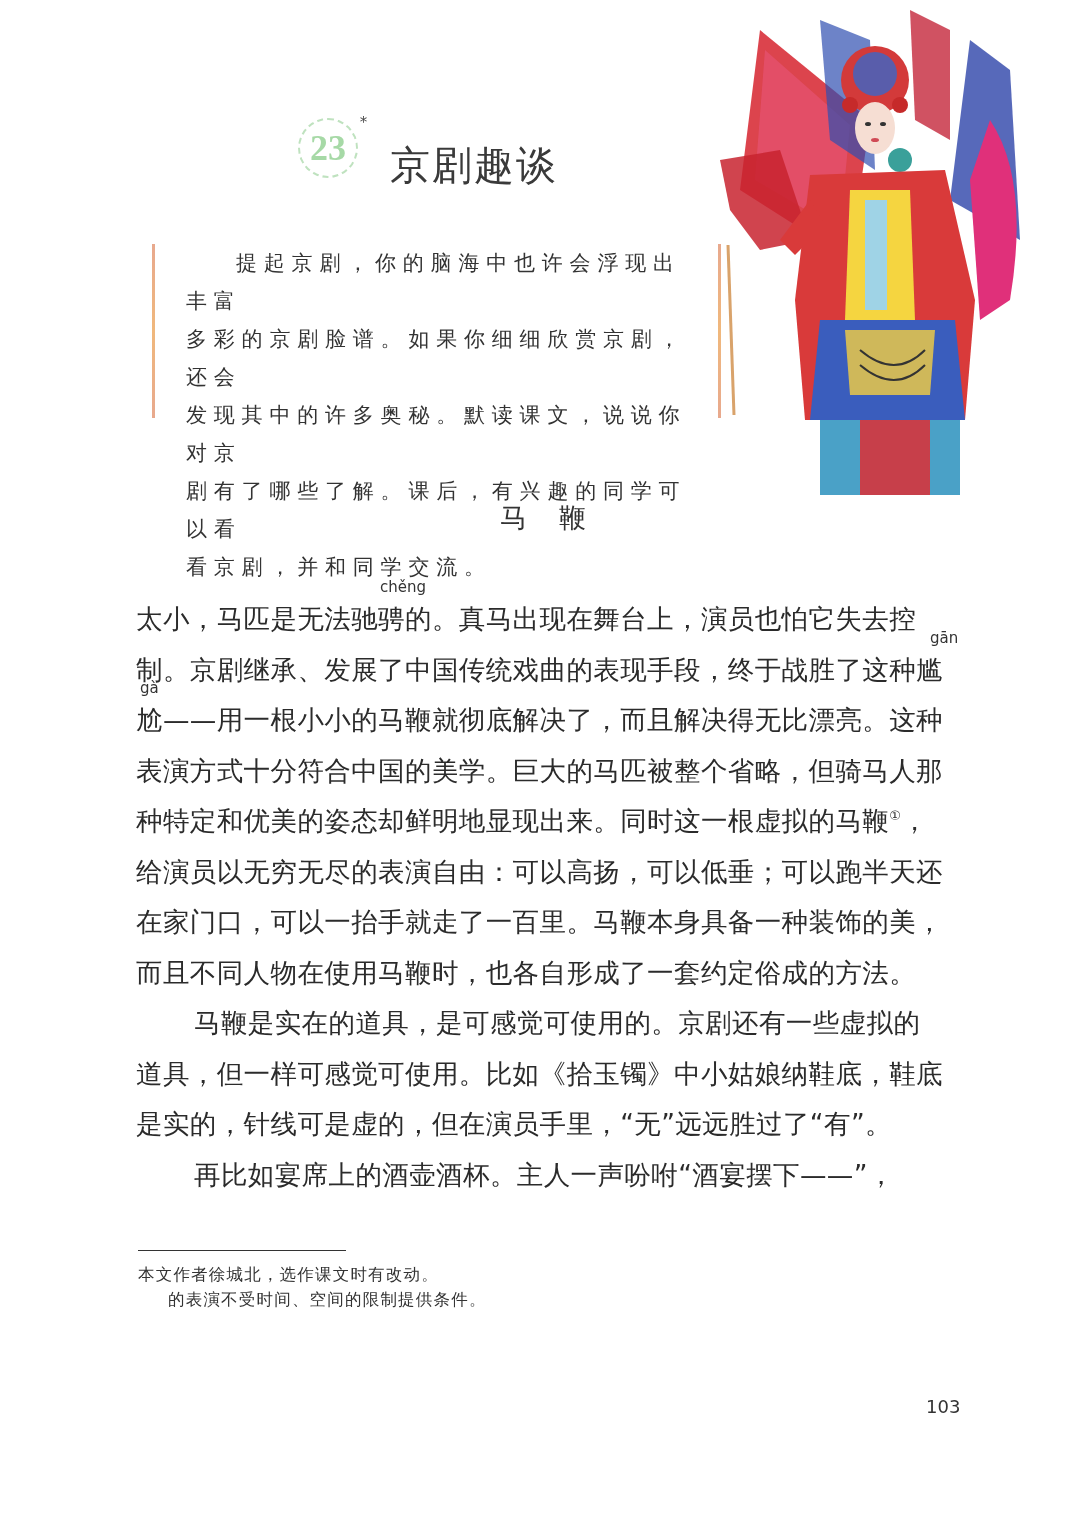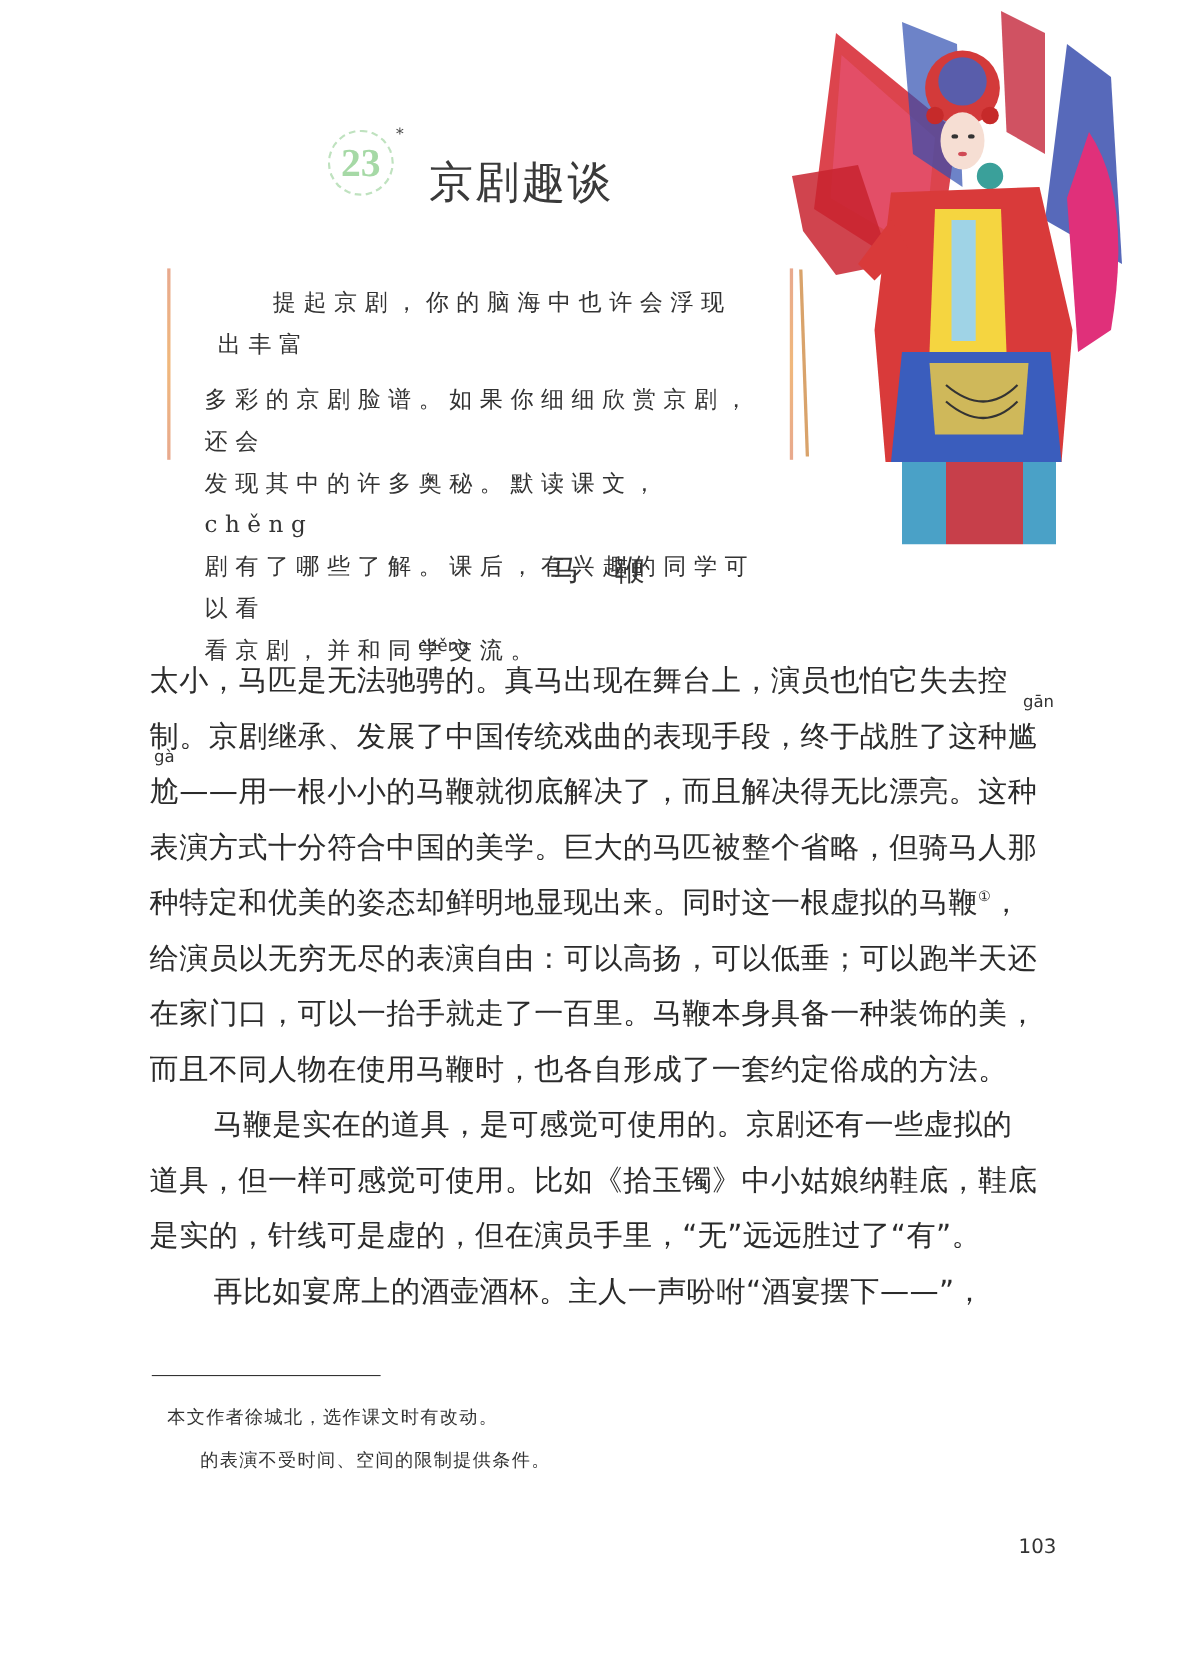--- a/index.html
+++ b/index.html
@@ -56,21 +56,21 @@
       background: linear-gradient(#e8a98e, #f0b87c, #e8a98e);
     }
     .intro .bar.left { left: 0; }
     .intro .bar.right { left: 566px; }
     .intro-text {
       position: absolute; left: 34px; top: 0; width: 510px;
       font-size: 21px; line-height: 38px;
       letter-spacing: 6.8px;
       color: #333;
     }
-    .intro-text p { margin: 12px; text-indent: 50px; }
+    .intro-text p { margin: 0; text-indent: 50px; }
 
     
     .figure {
       position: absolute; left: 700px; top: 0; width: 340px; height: 495px;
     }
     .figure svg { width: 100%; height: 100%; }
 
     
     .section-title {
       position: absolute; left: 500px; top: 500px;
@@ -103,21 +103,21 @@
     
     .fn-rule {
       position: absolute; left: 138px; top: 1250px;
       width: 208px; height: 1px; background: #333;
     }
     .footnotes {
       position: absolute; left: 138px; top: 1262px; width: 820px;
       font-size: 16.5px; line-height: 25px; color: #333;
       letter-spacing: 1.2px;
     }
-    .footnotes p { margin: 14px; white-space: nowrap; }
+    .footnotes p { margin: 0; white-space: nowrap; }
     .footnotes .cont { padding-left: 30px; }
 
     .page-number {
       position: absolute; left: 926px; top: 1396px;
       font-family: "DejaVu Sans", sans-serif;
       font-size: 18px; color: #333;
     }
   </style>
 </head>
 <body>
@@ -131,21 +131,21 @@
     <span class="lesson-star">*</span>
     <div class="lesson-title">京剧趣谈</div>
   </div>
 
   <div class="intro">
     <div class="bar left"></div>
     <div class="bar right"></div>
     <div class="intro-text">
       <p>提起京剧，你的脑海中也许会浮现出丰富</p>
       <div>多彩的京剧脸谱。如果你细细欣赏京剧，还会</div>
-      <div>发现其中的许多奥秘。默读课文，chěng</div>
+      <div>发现其中的许多奥秘。默读课文，说说你对京</div>
       <div>剧有了哪些了解。课后，有兴趣的同学可以看</div>
       <div>看京剧，并和同学交流。</div>
     </div>
   </div>
 
   <div class="figure">
     <svg viewBox="0 0 340 495" xmlns="http://www.w3.org/2000/svg">
 
       <polygon points="60,30 170,120 150,260 40,190" fill="#d8303a" opacity="0.9"></polygon>
       <polygon points="65,50 150,125 140,230 55,180" fill="#e8557a" opacity="0.6"></polygon>

